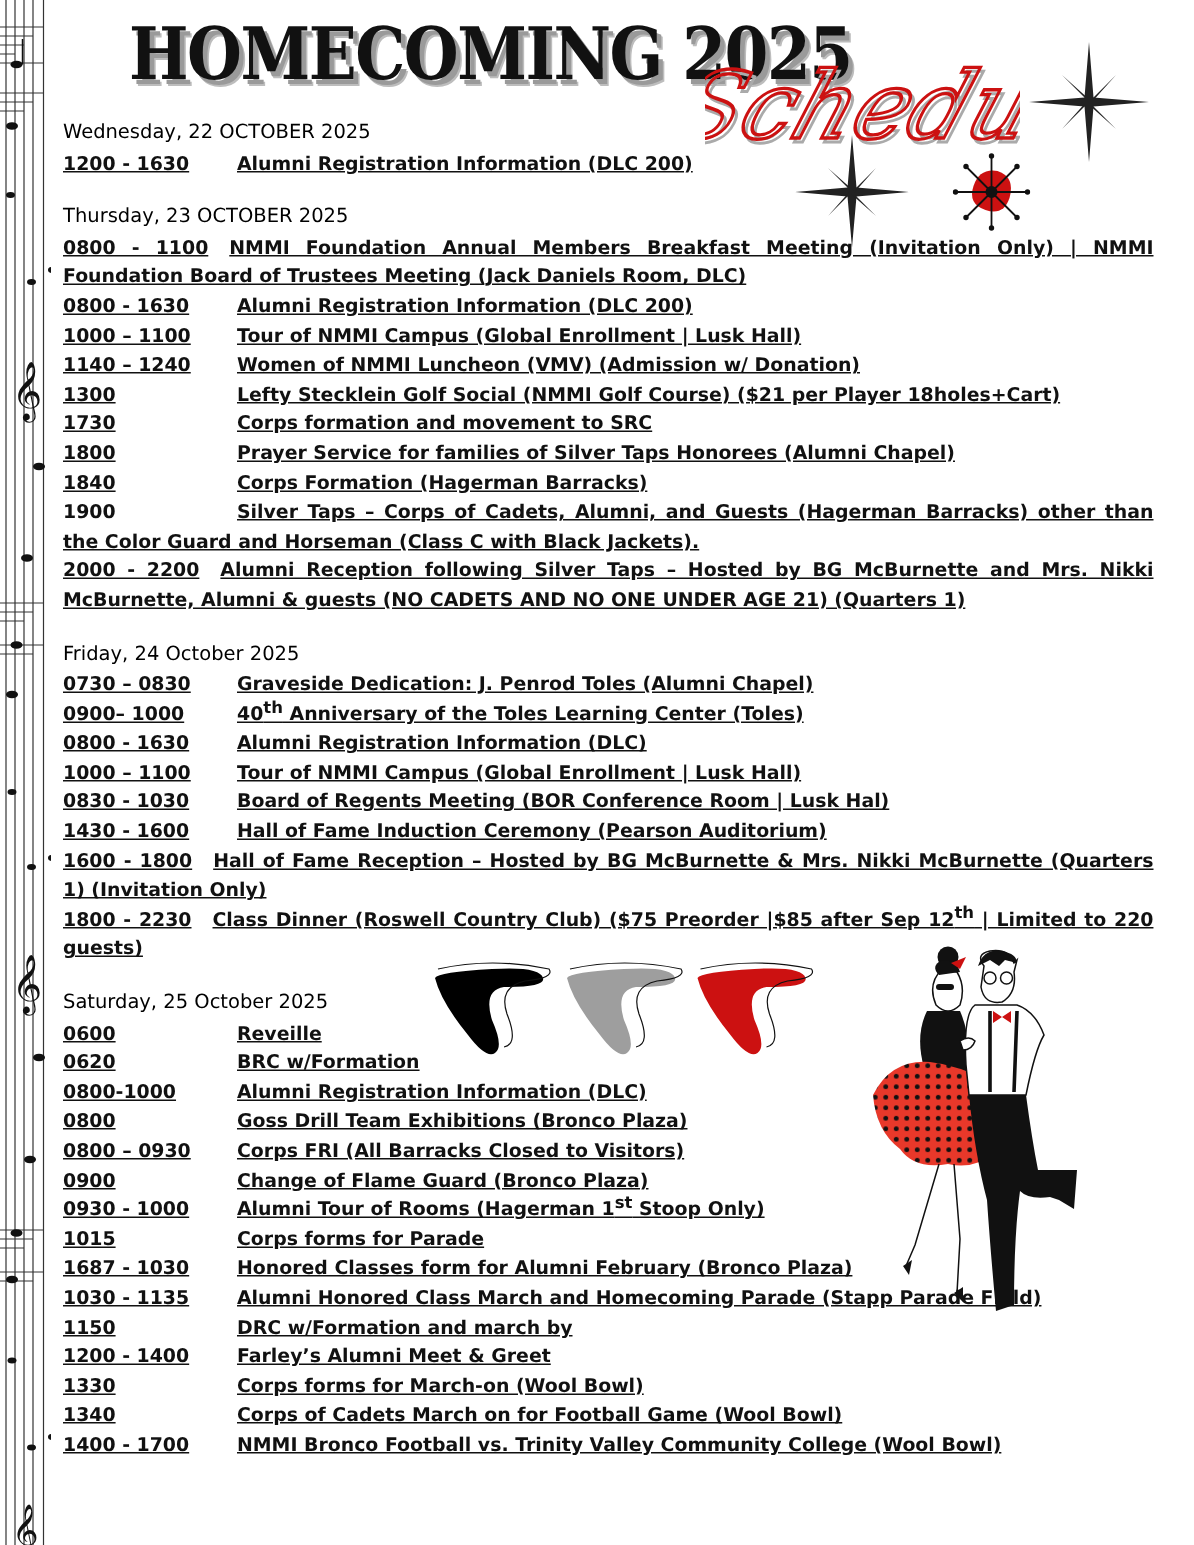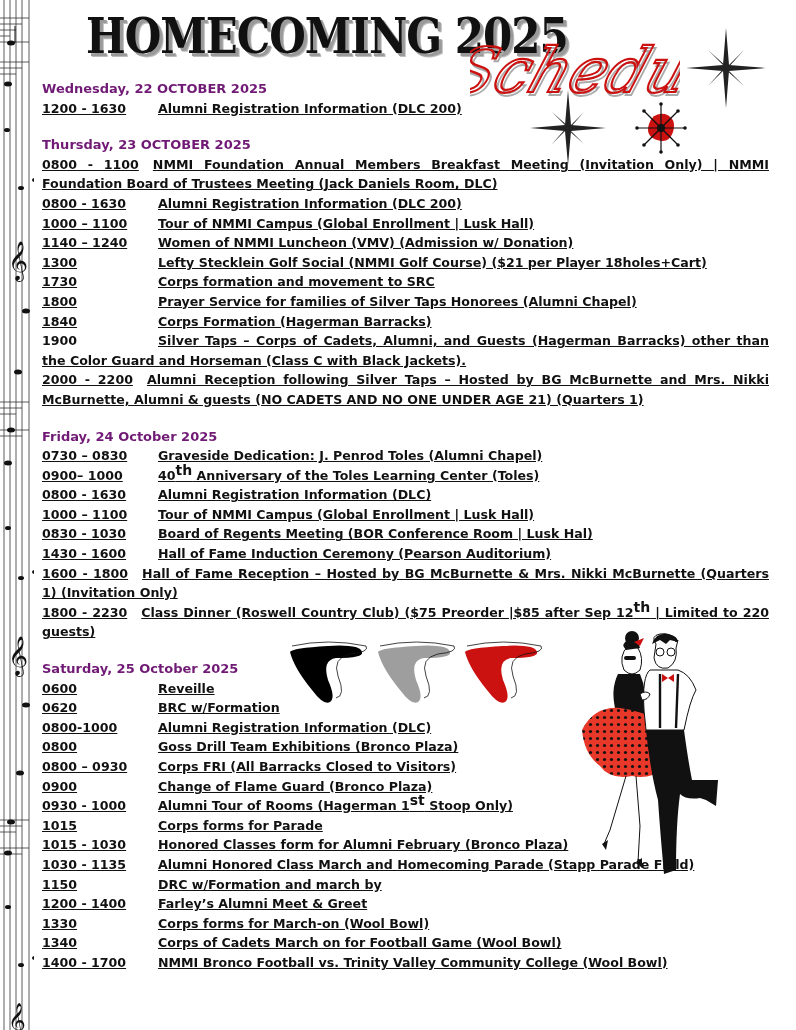--- a/index.html
+++ b/index.html
@@ -5,31 +5,31 @@
   html, body { margin: 0; padding: 0; background: #ffffff; }
   body { width: 796px; height: 1030px; position: relative; overflow: hidden;
          font-family: "DejaVu Sans", sans-serif; color: #111; }
   .staff { position: absolute; left: 0; top: 0; width: 34px; height: 1030px; }
   .title { position: absolute; left: 86px; top: 8px; font-family: "DejaVu Serif", serif;
            font-weight: bold; font-size: 42px; letter-spacing: -1px; color: #111;
            text-shadow: 3px 3px 0 #9a9a9a, 4px 4px 0 #bdbdbd; transform: scaleY(1.15); transform-origin: left top; }
   .script { position: absolute; left: 470px; top: 10px; width: 210px; height: 110px; }
   .sparkle { position: absolute; }
   .content { position: absolute; left: 42px; top: 79px; width: 727px; font-size: 12.6px; line-height: 19.6px; }
-  .day-head { color: #701a75; font-weight: bold; font-size: 13px; margin-top: 0; }
+  .day-head { color: #000000; font-weight: normal; font-size: 13px; margin-top: 0; }
   .day { margin-bottom: 17px; }
   .row { display: flex; font-weight: bold; text-decoration: underline; }
   .row .time { width: 116px; flex: none; white-space: nowrap; }
   .row .desc { flex: 1; }
   .row.wrap { display: block; text-align: justify; }
   .row.wrap .time { display: inline; width: auto; margin-right: 14px; }
   .row.wrap .desc { display: inline; }
   .boomerangs { position: absolute; left: 288px; top: 640px; width: 270px; height: 70px; }
   .dancers { position: absolute; left: 580px; top: 630px; width: 190px; height: 250px; }
-  sup { font-size: 14px; line-height: 0; margin-top: 48px; }
+  sup { font-size: 11px; line-height: 0; margin-top: 48px; }
 </style>
 </head>
 <body>
 
 <svg class="staff" viewBox="0 0 34 1030">
   <g stroke="#333" stroke-width="0.8" fill="none">
     <line x1="4" y1="0" x2="4" y2="1030"></line>
     <line x1="10" y1="0" x2="10" y2="1030"></line>
     <line x1="16" y1="0" x2="16" y2="1030"></line>
     <line x1="22" y1="0" x2="22" y2="1030"></line>
@@ -201,21 +201,21 @@
       </div>
       <div class="row">
         <span class="time">0930 - 1000</span>
         <span class="desc">Alumni Tour of Rooms (Hagerman 1<sup>st</sup> Stoop Only)</span>
       </div>
       <div class="row">
         <span class="time">1015</span>
         <span class="desc">Corps forms for Parade</span>
       </div>
       <div class="row">
-        <span class="time">1015 - 1030</span>
+        <span class="time">1687 - 1030</span>
         <span class="desc">Honored Classes form for Alumni February (Bronco Plaza)</span>
       </div>
       <div class="row">
         <span class="time">1030 - 1135</span>
         <span class="desc">Alumni Honored Class March and Homecoming Parade (Stapp Parade Field)</span>
       </div>
       <div class="row">
         <span class="time">1150</span>
         <span class="desc">DRC w/Formation and march by</span>
       </div>

